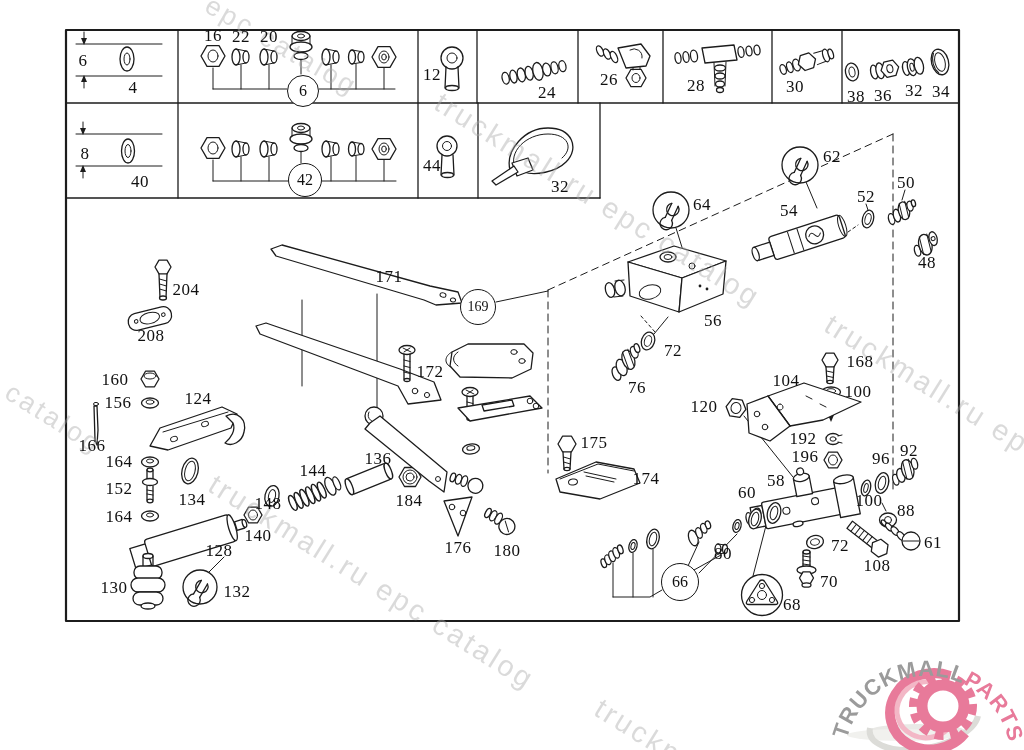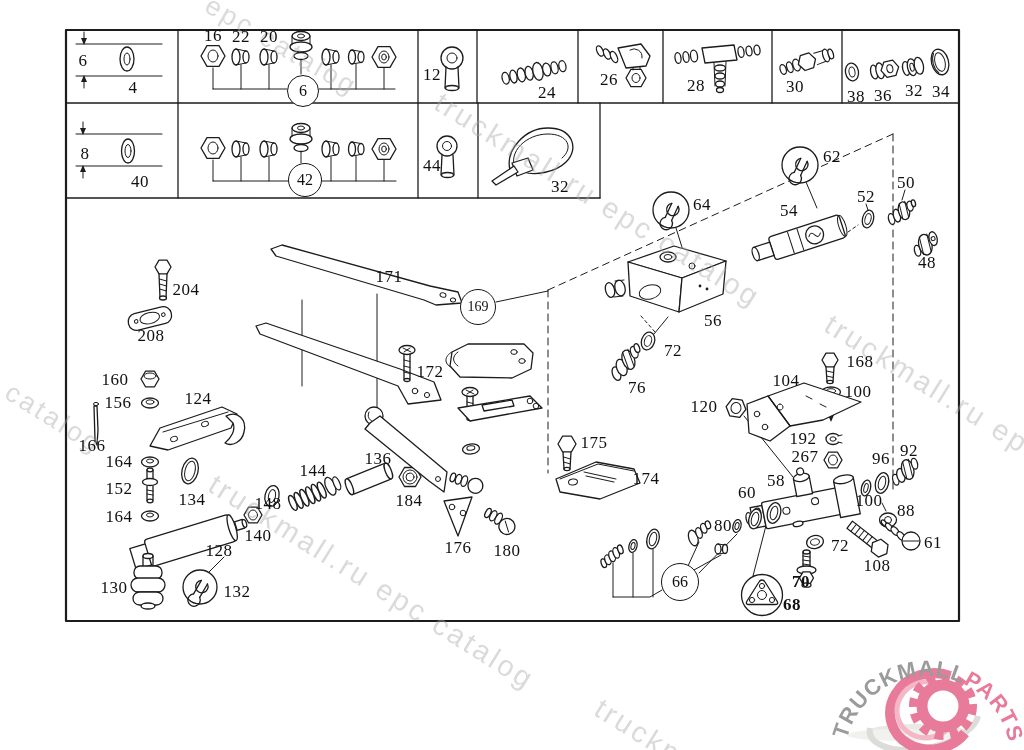--- a/index.html
+++ b/index.html
@@ -690,33 +690,33 @@
       <span class="plabel" style="left: 832px; top: 157px;">62</span>
       <span class="plabel" style="left: 789px; top: 211px;">54</span>
       <span class="plabel" style="left: 866px; top: 197px;">52</span>
       <span class="plabel" style="left: 906px; top: 183px;">50</span>
       <span class="plabel" style="left: 927px; top: 263px;">48</span>
       <span class="plabel" style="left: 860px; top: 362px;">168</span>
       <span class="plabel" style="left: 858px; top: 392px;">100</span>
       <span class="plabel" style="left: 786px; top: 381px;">104</span>
       <span class="plabel" style="left: 704px; top: 407px;">120</span>
       <span class="plabel" style="left: 803px; top: 439px;">192</span>
-      <span class="plabel" style="left: 805px; top: 457px;">267</span>
+      <span class="plabel" style="left: 805px; top: 457px;">196</span>
       <span class="plabel" style="left: 776px; top: 481px;">58</span>
       <span class="plabel" style="left: 747px; top: 493px;">60</span>
       <span class="plabel" style="left: 881px; top: 459px;">96</span>
       <span class="plabel" style="left: 909px; top: 451px;">92</span>
       <span class="plabel" style="left: 869px; top: 501px;">100</span>
       <span class="plabel" style="left: 906px; top: 511px; text-align: center;">88</span>
       <span class="plabel" style="left: 933px; top: 543px;">61</span>
       <span class="plabel" style="left: 840px; top: 546px;">72</span>
       <span class="plabel" style="left: 877px; top: 566px;">108</span>
-      <span class="plabel" style="left: 801px; top: 582px; font-weight: bold;">70</span>
-      <span class="plabel" style="left: 792px; top: 605px; font-weight: bold;">68</span>
-      <span class="plabel" style="left: 723px; top: 526px;">80</span>
+      <span class="plabel" style="left: 829px; top: 582px;">70</span>
+      <span class="plabel" style="left: 792px; top: 605px;">68</span>
+      <span class="plabel" style="left: 723px; top: 554px;">80</span>
       <div class="circled" style="left: 303px; top: 91px; width: 32px; height: 32px; font-size: 16px;">6</div>
       <div class="circled" style="left: 305px; top: 180px; width: 34px; height: 34px; font-size: 16px;">42</div>
       <div class="circled" style="left: 478px; top: 307px; width: 36px; height: 36px; font-size: 14px;">169</div>
       <div class="circled" style="left: 680px; top: 582px; width: 38px; height: 38px; font-size: 16px;">66</div>
     </div>
 
   <svg id="logo" viewBox="0 0 194 110">
     <g transform="translate(-830,-640)">
       <ellipse cx="917" cy="731" rx="48" ry="7" fill="#e9e9e6"></ellipse>
       <ellipse cx="902" cy="735" rx="55" ry="6" fill="#f1f1ee"></ellipse>

